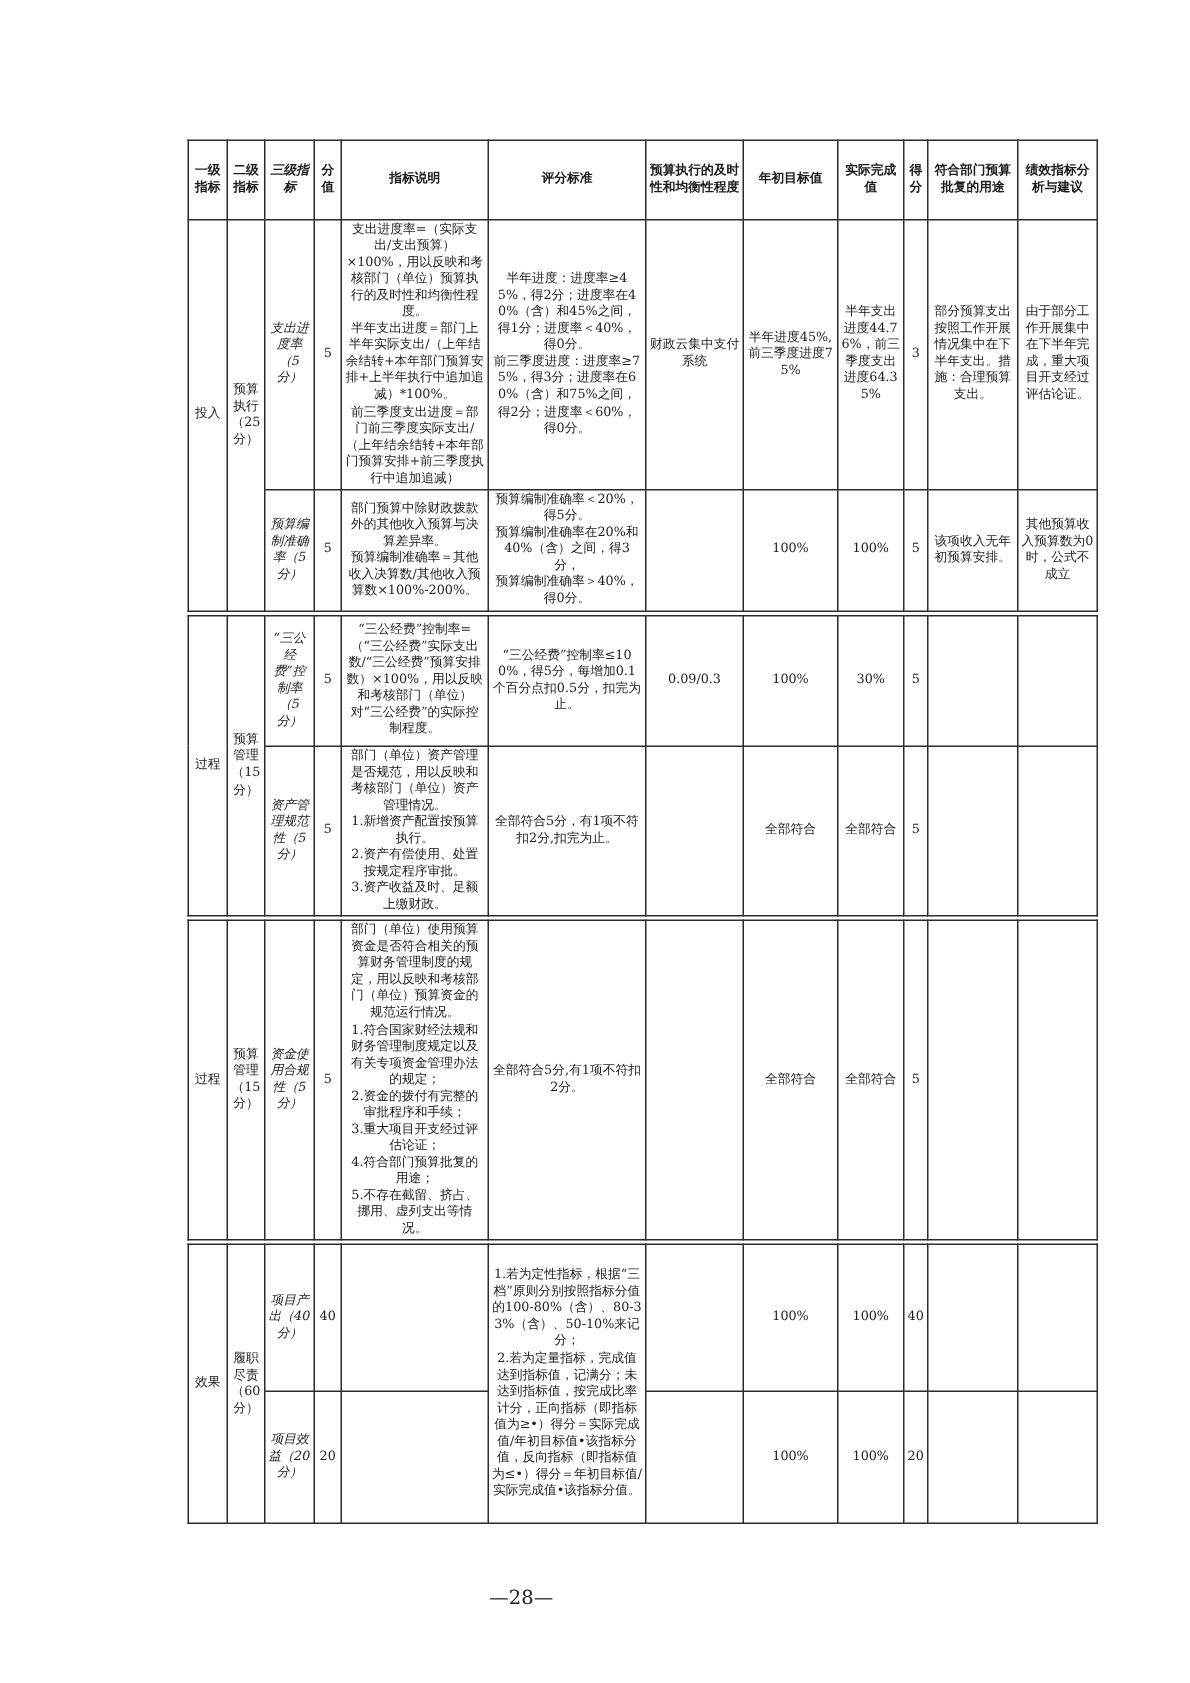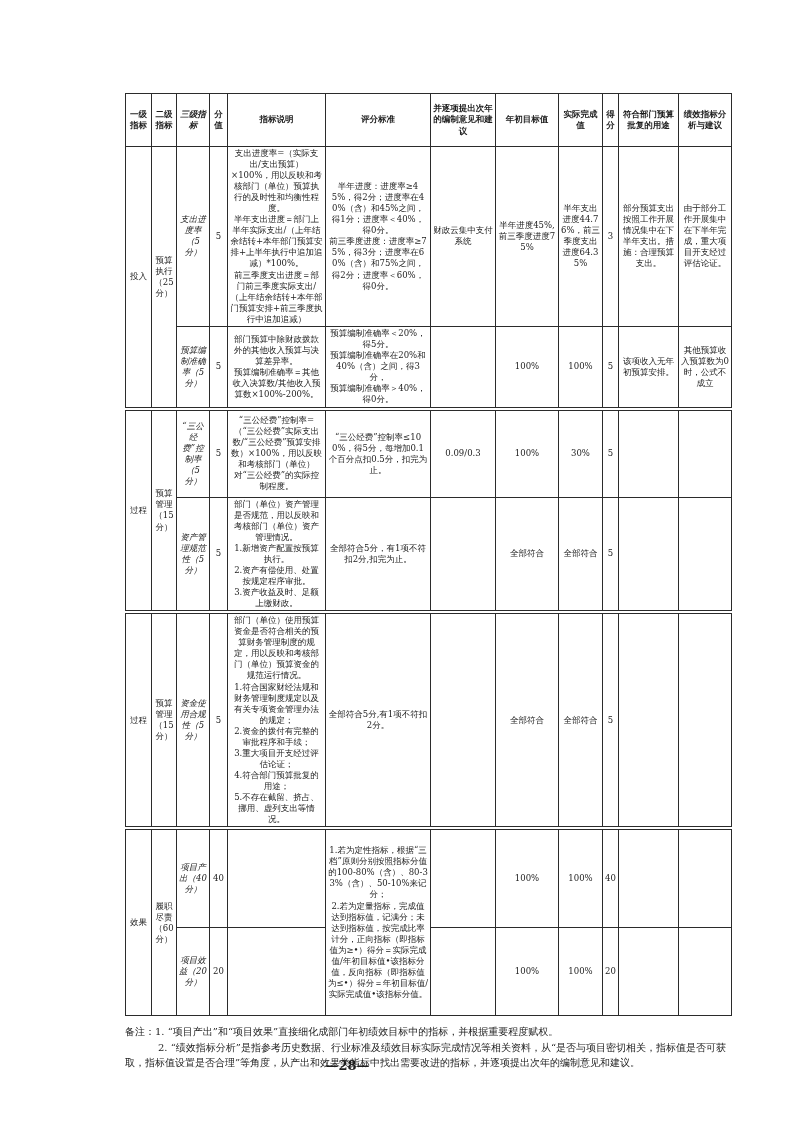--- a/index.html
+++ b/index.html
@@ -39,21 +39,20 @@
     width:620px; margin-top:8px;
     font-size:10px; line-height:1.55;
     text-align:left; word-break:break-all;
   }
   .note2 { text-indent:33px; }
 
   .pageno {
     position:absolute; left:0; top:1058px; width:695px;
     text-align:center; font-size:13px;
     font-family:"DejaVu Serif","Liberation Serif",serif;
-    font-weight:bold;
   }
 </style>
 </head>
 <body>
 
 <div class="page">
   <div class="content">
 
     <table class="grid">
       <colgroup>
@@ -71,21 +70,21 @@
           <col class="c12">
         </colgroup>
       <tbody>
           <tr class="headrow">
         <td class="hcell l1cell">一级指标</td>
         <td class="hcell l2cell">二级指标</td>
         <td class="hcell l3cell">三级指标</td>
         <td class="hcell">分值</td>
         <td class="hcell">指标说明</td>
         <td class="hcell">评分标准</td>
-        <td class="hcell">并逐项提出次年的编制意见和建议</td>
+        <td class="hcell">预算执行的及时性和均衡性程度</td>
         <td class="hcell">年初目标值</td>
         <td class="hcell">实际完成值</td>
         <td class="hcell">得分</td>
         <td class="hcell">符合部门预算批复的用途</td>
         <td class="hcell">绩效指标分析与建议</td>
       </tr>
       <tr>
         <td class="l1cell" rowspan="2">投入</td>
         <td class="l2cell" rowspan="2">预算执行（25分）</td>
         <td class="l3cell" style="height:165px">支出进度率（5分）</td>
@@ -245,20 +244,16 @@
         <td></td>
         <td class="rval">100%</td>
         <td class="rval">100%</td>
         <td>20</td>
         <td></td>
         <td></td>
       </tr>
     </tbody>
       </table>
 
-    <div class="notes">
-      <div><span>备注：</span><span>1. “项目产出”和“项目效果”直接细化成部门年初绩效目标中的指标，并根据重要程度赋权。</span></div>
-      <div class="note2"><span>2. “绩效指标分析”是指参考历史数据、行业标准及绩效目标实际完成情况等相关资料，从“是否与项目密切相关，指标值是否可获取，指标值设置是否合理”等角度，从产出和效果类指标中找出需要改进的指标，并逐项提出次年的编制意见和建议。</span></div>
-    </div>
   </div>
 
   <div class="pageno">—28—</div>
 </div>
 
 </body></html>

